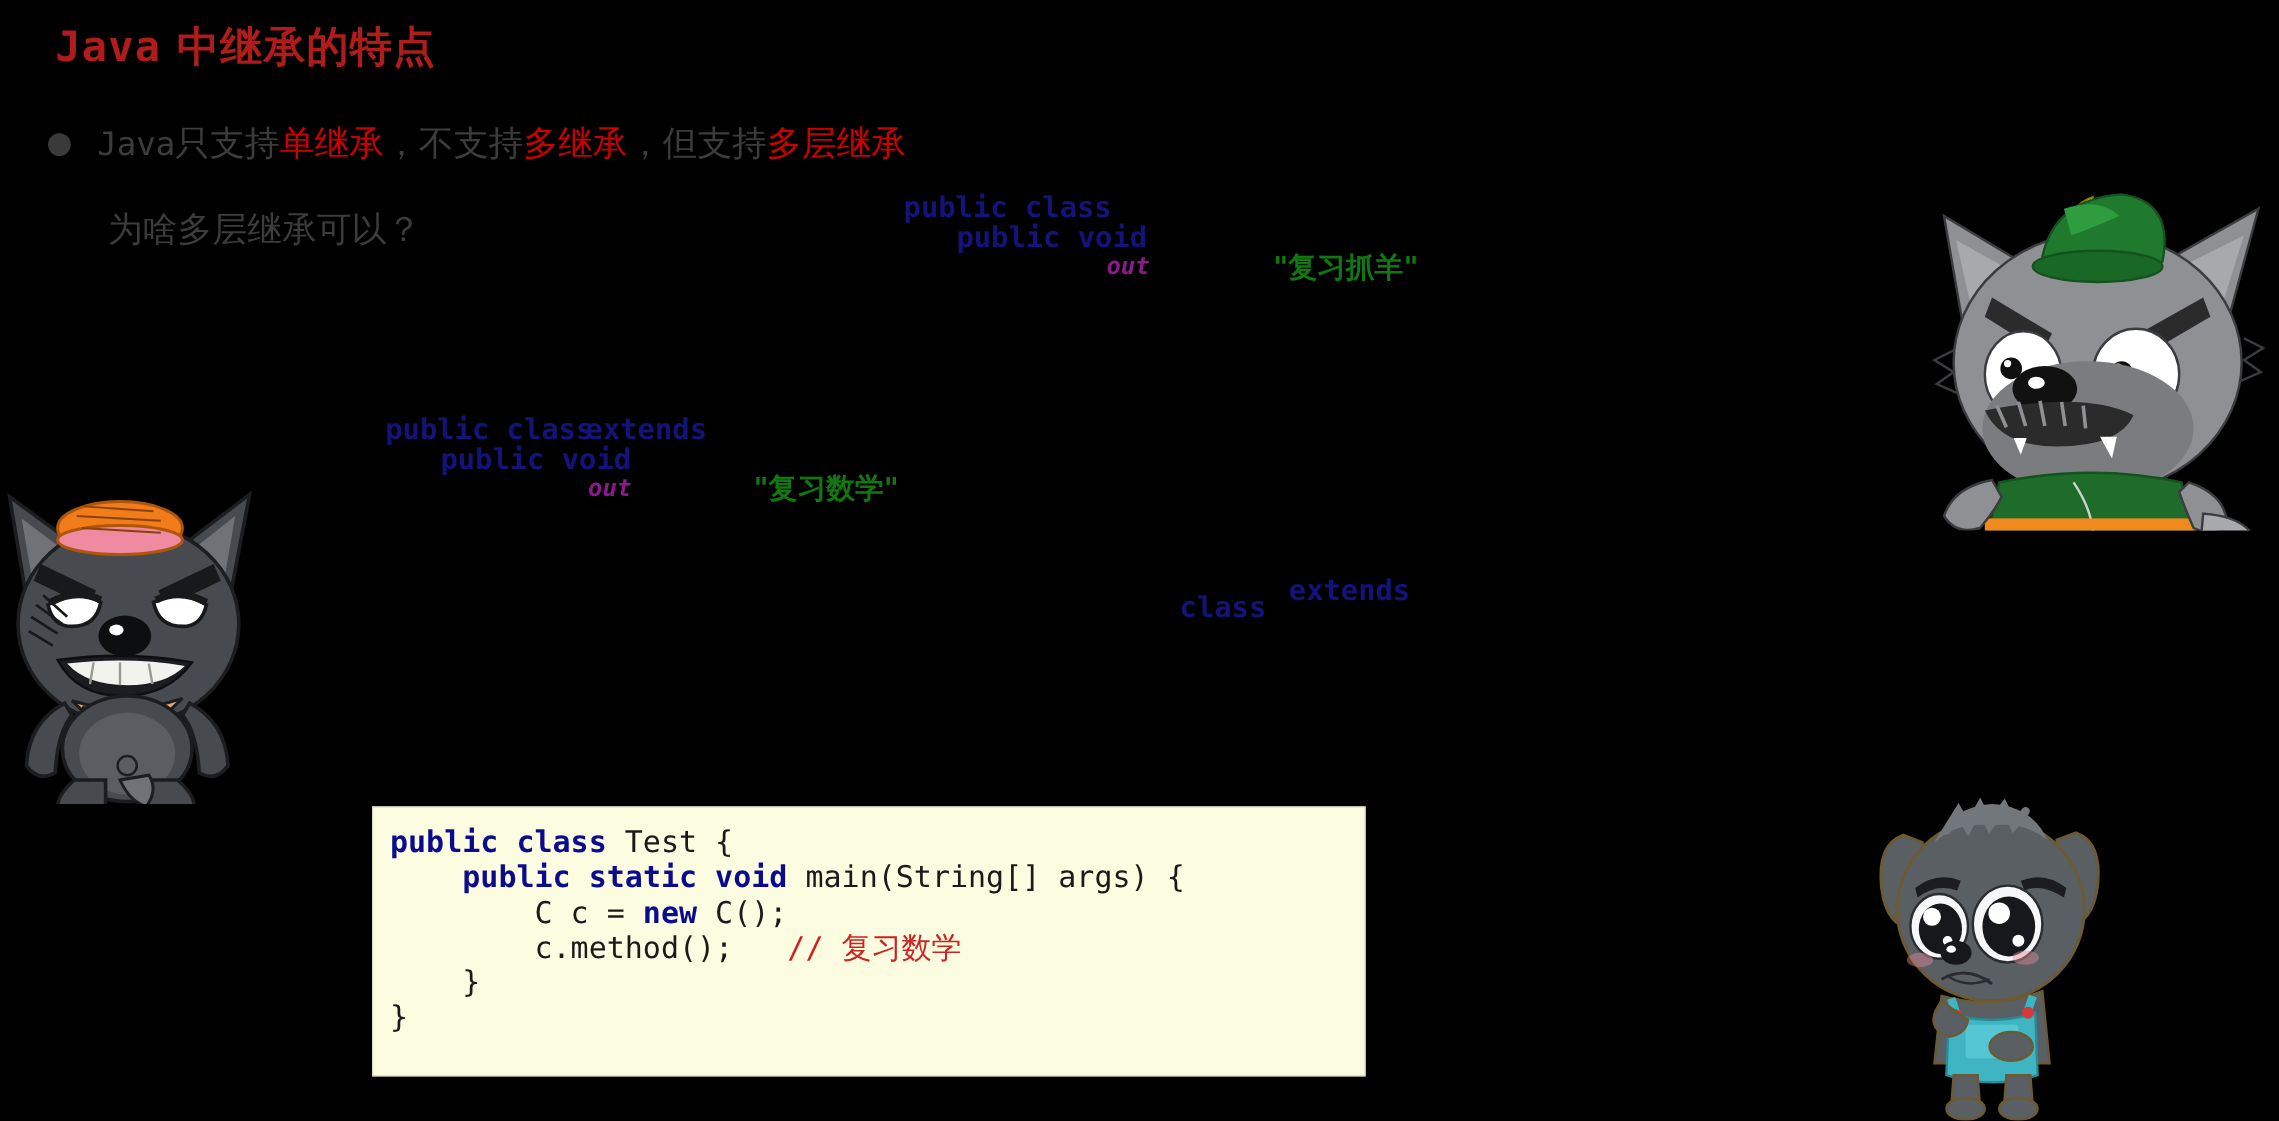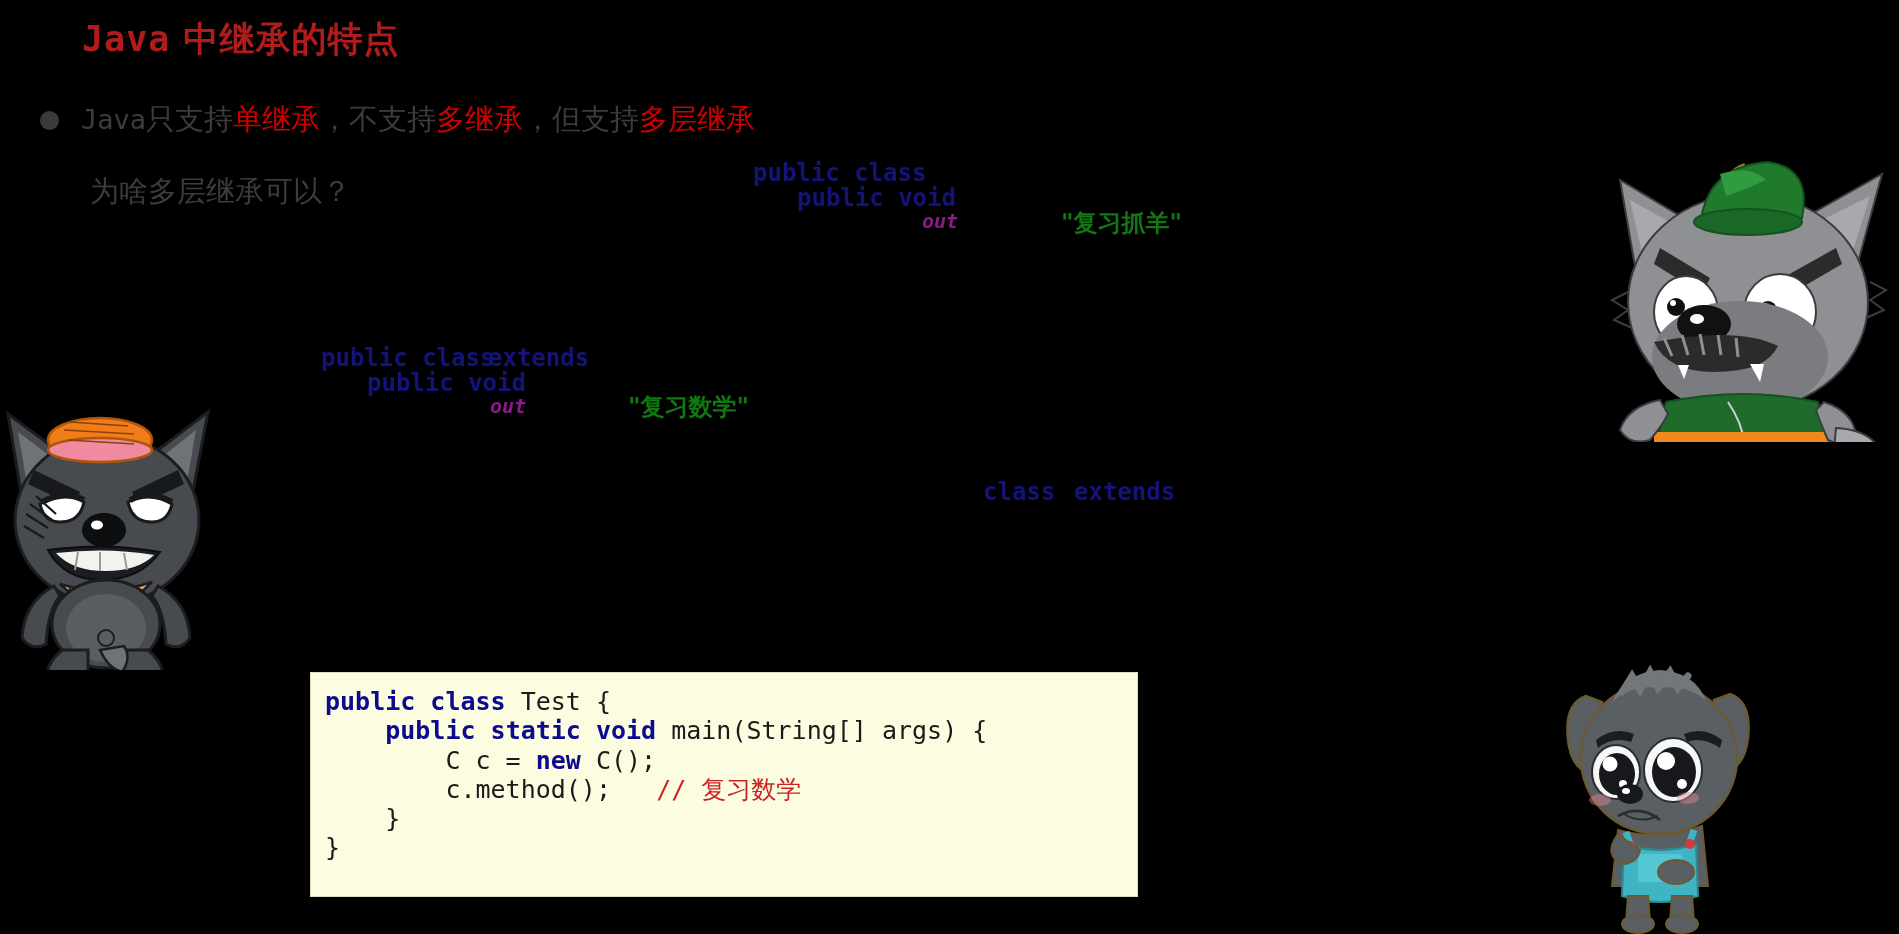--- a/index.html
+++ b/index.html
@@ -25,21 +25,20 @@
   #slide-title {
     position: absolute;
     left: 46px;
     top: 16px;
     font-family: "DejaVu Sans Mono", "Liberation Mono", monospace;
     font-weight: bold;
     font-size: 35px;
     letter-spacing: 1px;
     color: #b01c1c;
     white-space: nowrap;
-    margin-left: 36px;
   }
   #slide-title .t-cjk {
     font-family: "DejaVu Serif", "Liberation Serif", serif;
     font-weight: bold;
   }
 
   
   #bullet-row {
     position: absolute;
     left: 40px;
@@ -148,21 +147,21 @@
   <div class="frag kw" style="left:797px; top:184px;">public void</div>
   <div class="frag out" style="left:922px; top:209px;">out</div>
   <div class="frag str cjk" style="left:1061px; top:207px;">"复习抓羊"</div>
 
   <div class="frag kw" style="left:321px; top:344px;">public class</div>
   <div class="frag kw" style="left:488px; top:344px;">extends</div>
   <div class="frag kw" style="left:367px; top:369px;">public void</div>
   <div class="frag out" style="left:490px; top:394px;">out</div>
   <div class="frag str cjk" style="left:628px; top:391px;">"复习数学"</div>
 
-  <div class="frag kw" style="left:983px; top:478px;">class</div>
+  <div class="frag kw" style="left:983px; top:492px;">class</div>
   <div class="frag kw" style="left:1074px; top:478px;">extends</div>
 
   <div id="code-card">
     <pre id="code-body"><span class="ck">public class</span><span class="cn"> Test {</span>
 <span class="cn">    </span><span class="ck">public static void</span><span class="cn"> main(String[] args) {</span>
 <span class="cn">        C c = </span><span class="ck">new</span><span class="cn"> C();</span>
 <span class="cn">        c.method();   </span><span class="cc">// </span><span class="cc-cjk">复习数学</span>
 <span class="cn">    }</span>
 <span class="cn">}</span></pre>
   </div>

